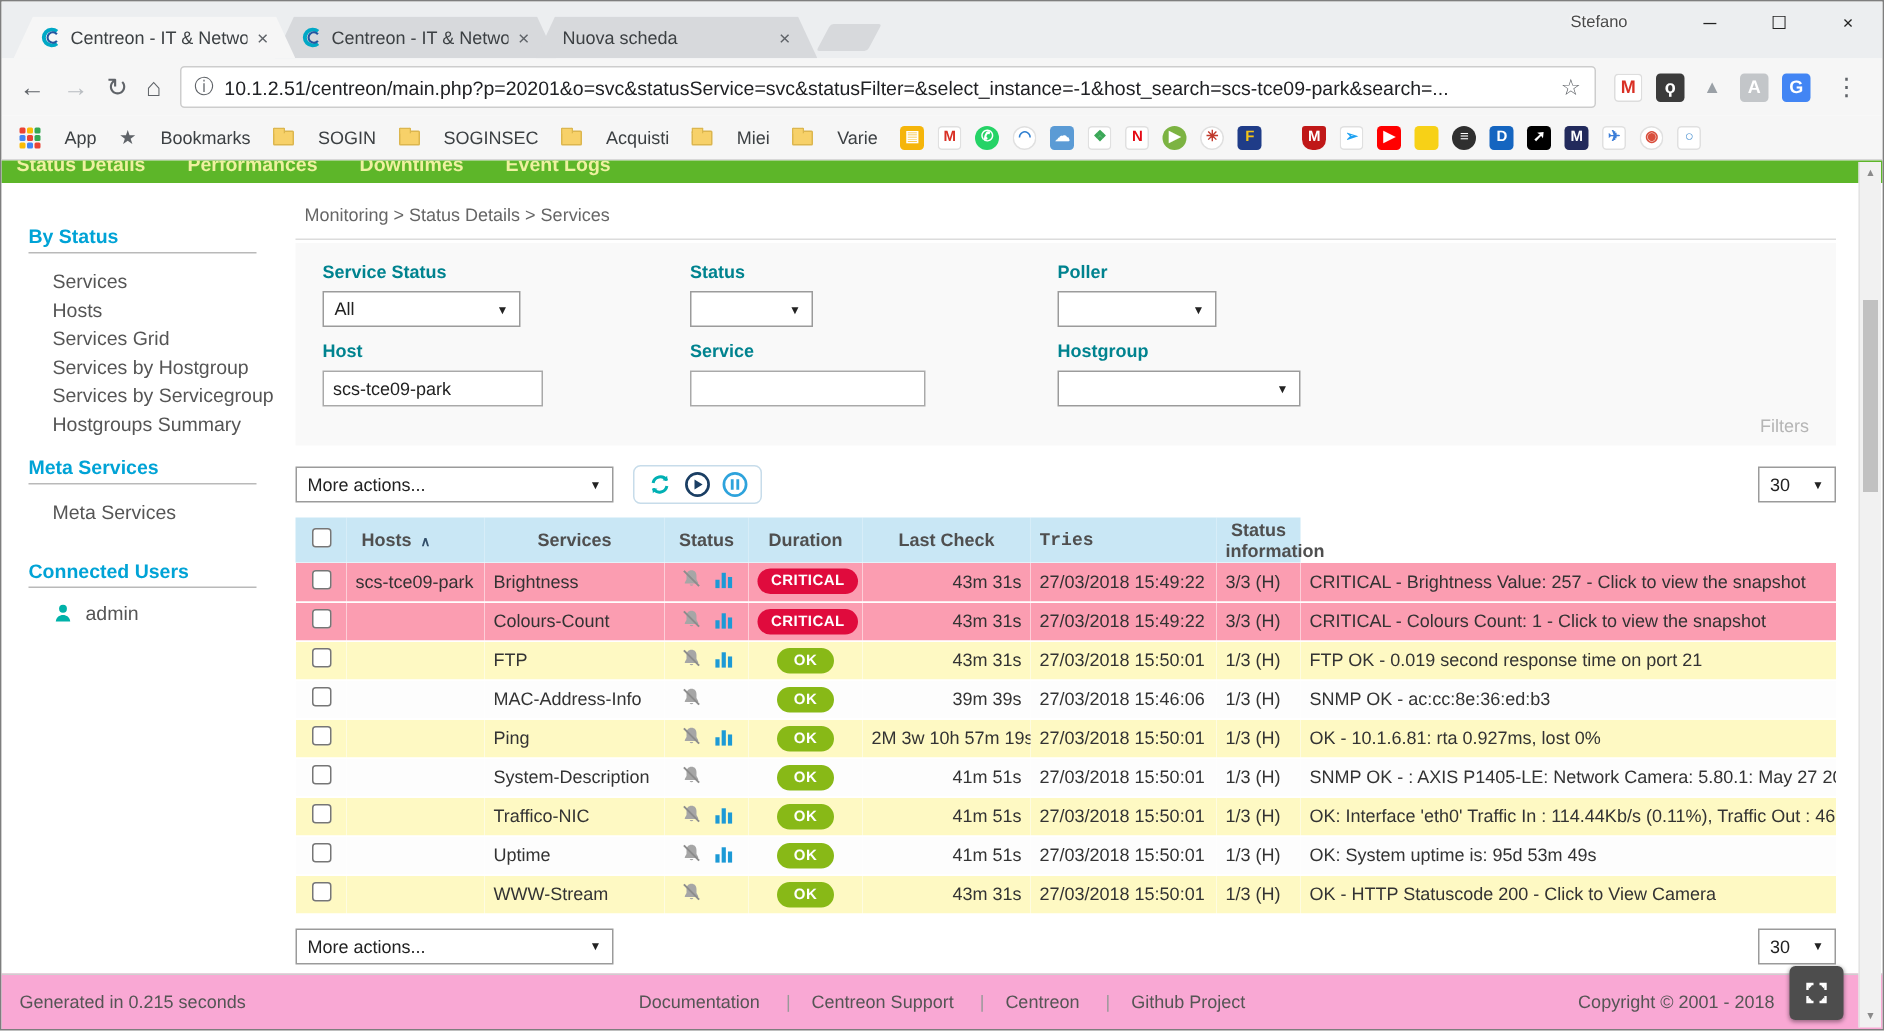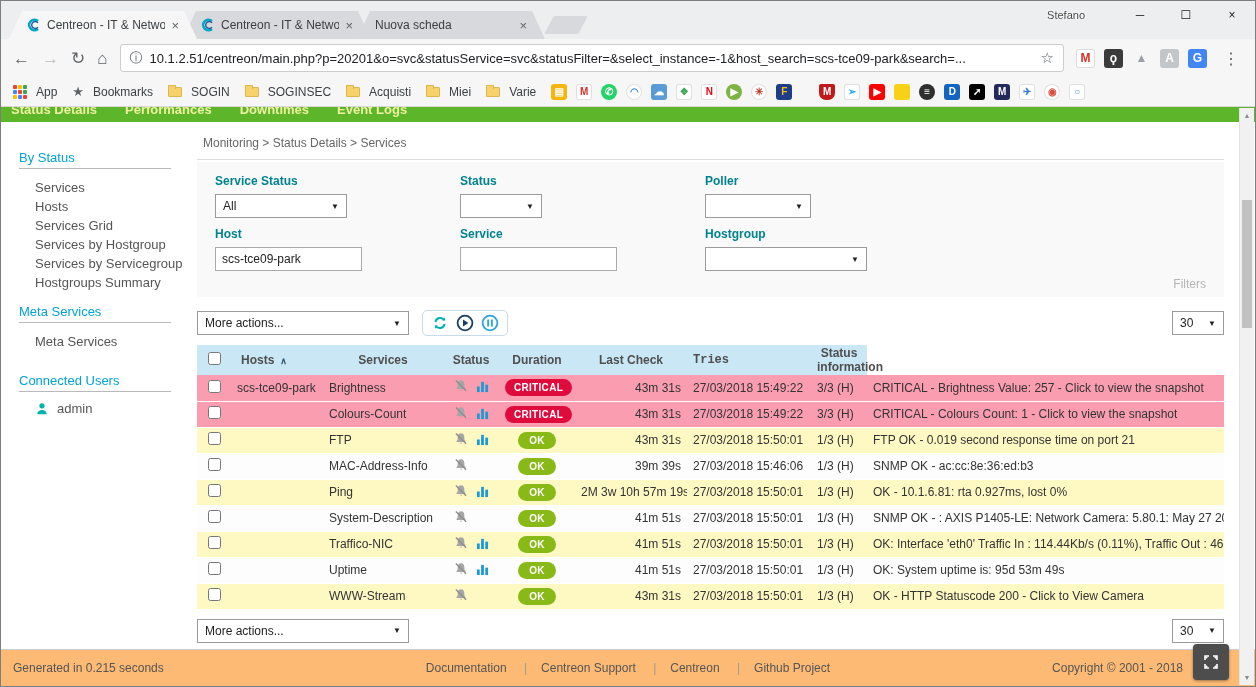--- a/index.html
+++ b/index.html
@@ -42,21 +42,21 @@
   .omni-url { flex:1; font-size:13px; color:#202124; white-space:nowrap; overflow:hidden; }
   .omni-star { color:#5f6368; font-size:15px; cursor:pointer; }
   .ext-row { display:flex; gap:9px; align-items:center; }
   .ext-ico { width:19px; height:19px; border-radius:3px; display:flex; align-items:center;
     justify-content:center; font-size:12px; font-weight:bold; cursor:pointer; }
   .menu-dots { font-size:16px; color:#5f6368; padding:0 4px; cursor:pointer; }
 
   
   .bookmarks-bar { height:30px; background:#f6f6f6; border-bottom:1px solid #d8d8d8;
     display:flex; align-items:center; gap:15px; padding:0 12px; font-size:12px; color:#3c4043; }
-  .bm-item { display:flex; align-items:center; gap:9px; cursor:pointer; }
+  .bm-item { display:flex; align-items:center; gap:16px; cursor:pointer; }
   .apps-grid { display:grid; grid-template-columns:repeat(3,4px); grid-gap:1px; }
   .apps-grid i { width:4px; height:4px; border-radius:1px; }
   .star-ico { color:#5f6368; font-size:13px; }
   .folder-ico { width:14px; height:10px; background:#f7d169; border:1px solid #dcb64e;
     border-radius:1px; position:relative; }
   .folder-ico::before { content:""; position:absolute; top:-3px; left:-1px; width:6px; height:3px;
     background:#f7d169; border:1px solid #dcb64e; border-bottom:none; border-radius:1px 1px 0 0; }
   .fav-row { display:flex; gap:9px; align-items:center; }
   .favicon { width:16px; height:16px; display:inline-flex; align-items:center; justify-content:center;
     font-size:10px; font-weight:bold; border-radius:3px; cursor:pointer; line-height:1; }
@@ -68,21 +68,21 @@
   
   .topnav { height:15px; background:#5db629; overflow:hidden; }
   .topnav-inner { display:flex; gap:28px; padding-left:10px; margin-top:-5px; }
   .topnav-item { font-size:13px; font-weight:bold; color:#eef1a0; white-space:nowrap; cursor:pointer; }
 
   
   .content { display:flex; height:527px; overflow:hidden; background:#fff; }
 
   
   .sidebar { width:190px; padding:16px 0 0 18px; flex:none; }
-  .section-title { color:#00a3d6; font-size:13px; font-weight:normal; margin:12px 0 3px; }
+  .section-title { color:#00a3d6; font-size:13px; font-weight:bold; margin:12px 0 3px; }
   .section-rule { border-bottom:1px solid #b9b9b9; width:152px; margin:3px 0 9px; }
   .side-link { font-size:13px; color:#555; padding:2px 0 2px 16px; cursor:pointer; white-space:nowrap; }
   .user-row { display:flex; align-items:center; gap:8px; padding-left:16px; margin-top:4px;
     font-size:13px; color:#555; cursor:pointer; }
 
   
   .main { flex:1; padding:12px 16px 0 6px; min-width:0; margin-right:15px; }
   .breadcrumb { font-size:12px; color:#666; padding:2px 0 9px 6px; border-bottom:1px solid #dcdcdc; }
   .filter-panel { background:#f9f9f9; margin-top:2px; padding:12px 18px 2px; position:relative; }
   .filter-grid { display:grid; grid-template-columns:245px 245px 265px auto; row-gap:9px; }
@@ -120,21 +120,21 @@
   .pill { display:inline-block; border-radius:10px; color:#fff; font-size:10px; font-weight:bold;
     padding:3px 9px; letter-spacing:.3px; }
   .pill-critical { background:#e00b3d; }
   .pill-ok { background:#88b917; padding:3px 11px; }
   .c-icons .icon-wrap { display:inline-flex; gap:8px; align-items:flex-end; }
   input[type=checkbox] { width:13px; height:13px; margin:0; }
 
   .bottom-row { display:flex; align-items:center; margin-top:9px; }
 
   
-  .footer { height:37px; background:#fdba74; border-top:1px solid #cfcfcf; display:flex;
+  .footer { height:37px; background:#f9a8d4; border-top:1px solid #cfcfcf; display:flex;
     align-items:center; font-size:12px; color:#555; padding:0 12px; position:relative; }
   .footer-center { position:absolute; left:0; right:0; text-align:center; }
   .footer-link { cursor:pointer; }
   .footer-link + .footer-link::before { content:"|"; color:#999; margin:0 14px; }
   .copyright { margin-left:auto; margin-right:60px; }
   .expand-btn { position:absolute; right:26px; bottom:6px; width:36px; height:36px;
     background:#4d4d4d; border-radius:4px; display:flex; align-items:center; justify-content:center;
     cursor:pointer; box-shadow:0 1px 3px rgba(0,0,0,.4); z-index:5; }
 
   

